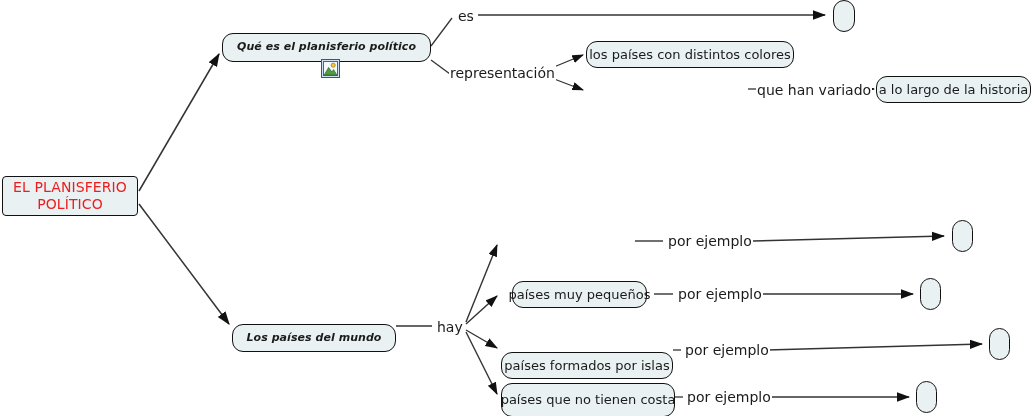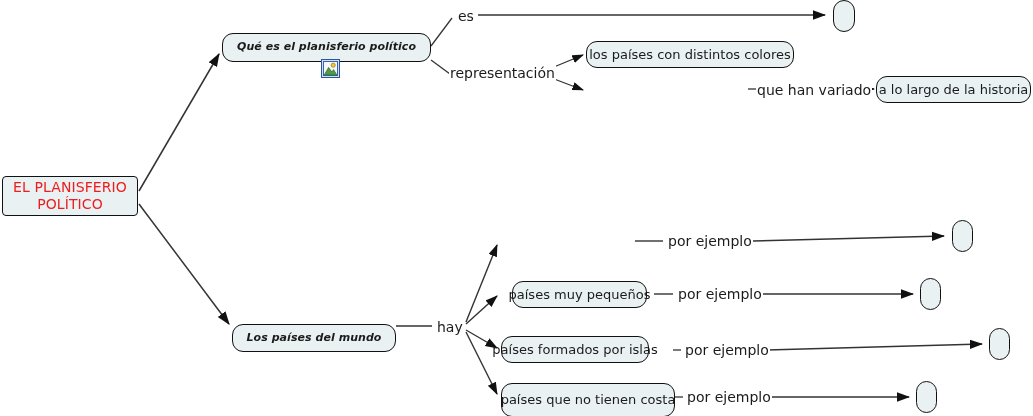--- a/index.html
+++ b/index.html
@@ -154,21 +154,21 @@
 
   <div class="link-label" style="left:436px; top:319px;text-align:right;">hay</div>
 
   <div class="link-label" style="left:667px; top:233px;">por ejemplo</div>
   <div class="node pill" style="left:952px; top:220px; width:21px; height:32px;"></div>
 
   <div class="node" style="left:512px; top:281px; width:135px; height:27px;">países muy pequeños</div>
   <div class="link-label" style="left:677px; top:286px;">por ejemplo</div>
   <div class="node pill" style="left:920px; top:278px; width:21px; height:32px;"></div>
 
-  <div class="node" style="left:501px; top:336px; width:148px; height:27px;">países formados por islas</div>
+  <div class="node" style="left:501px; top:352px; width:172px; height:27px;">países formados por islas</div>
   <div class="link-label" style="left:684px; top:342px;">por ejemplo</div>
   <div class="node pill" style="left:989px; top:328px; width:21px; height:32px;"></div>
 
   <div class="node" style="left:501px; top:383px; width:174px; height:34px;">países que no tienen costa</div>
   <div class="link-label" style="left:686px; top:389px;">por ejemplo</div>
   <div class="node pill" style="left:916px; top:381px; width:21px; height:32px;"></div>
 
 </div>
 
 </body></html>

